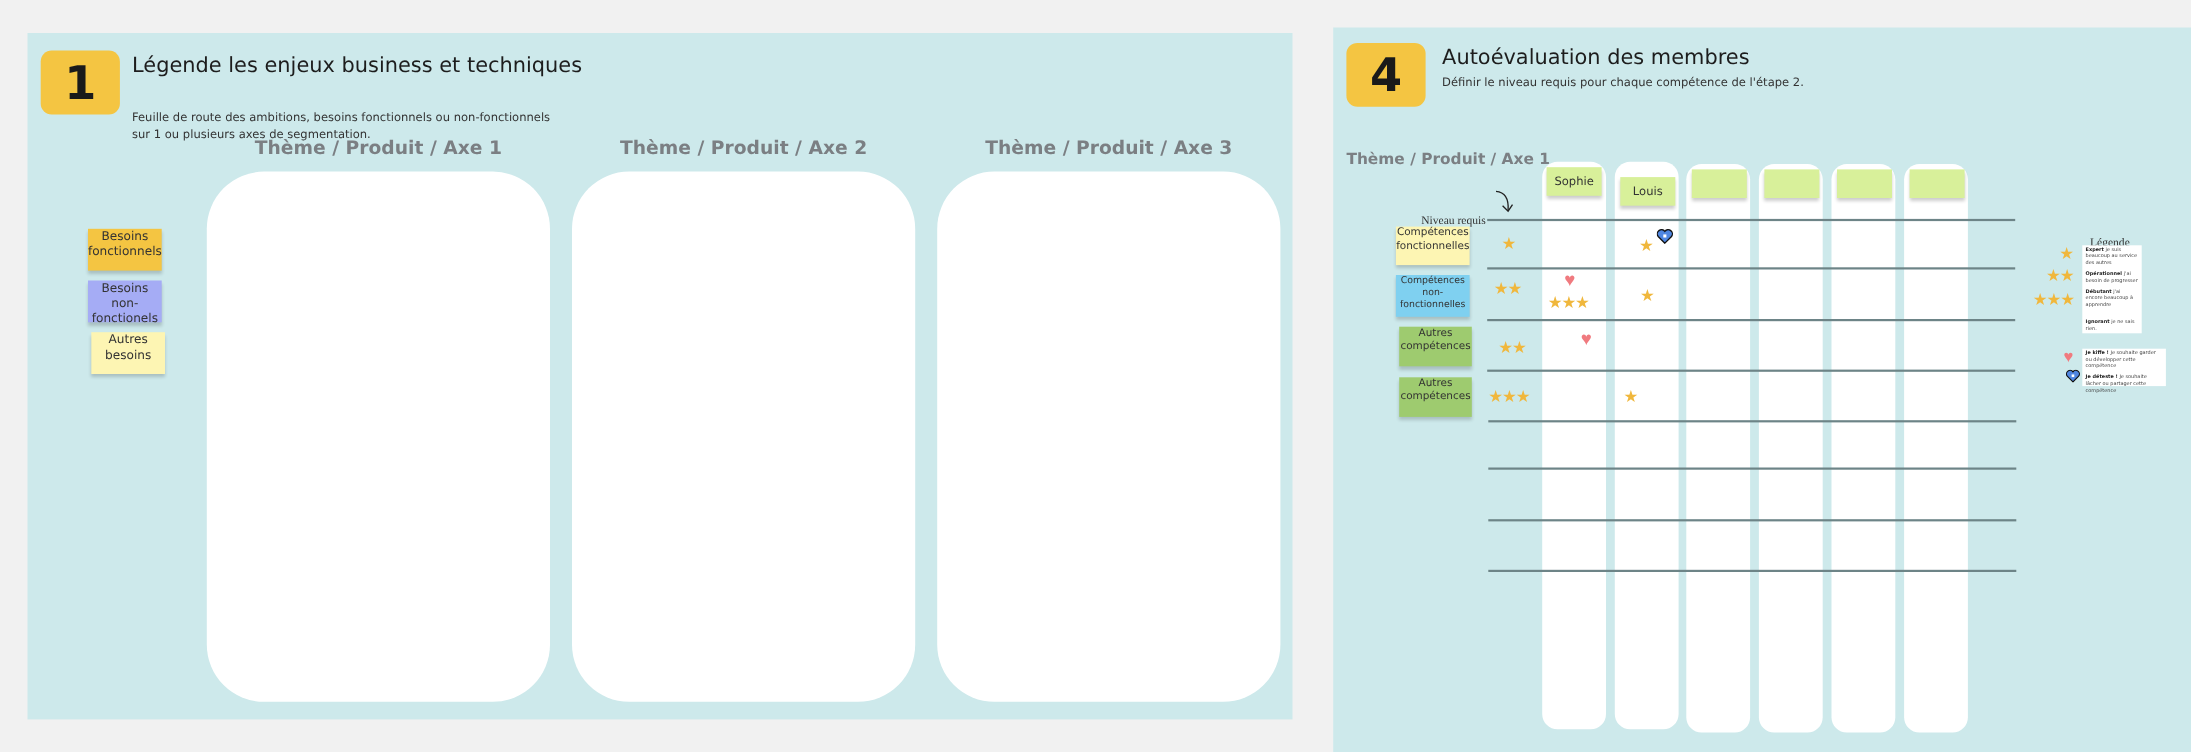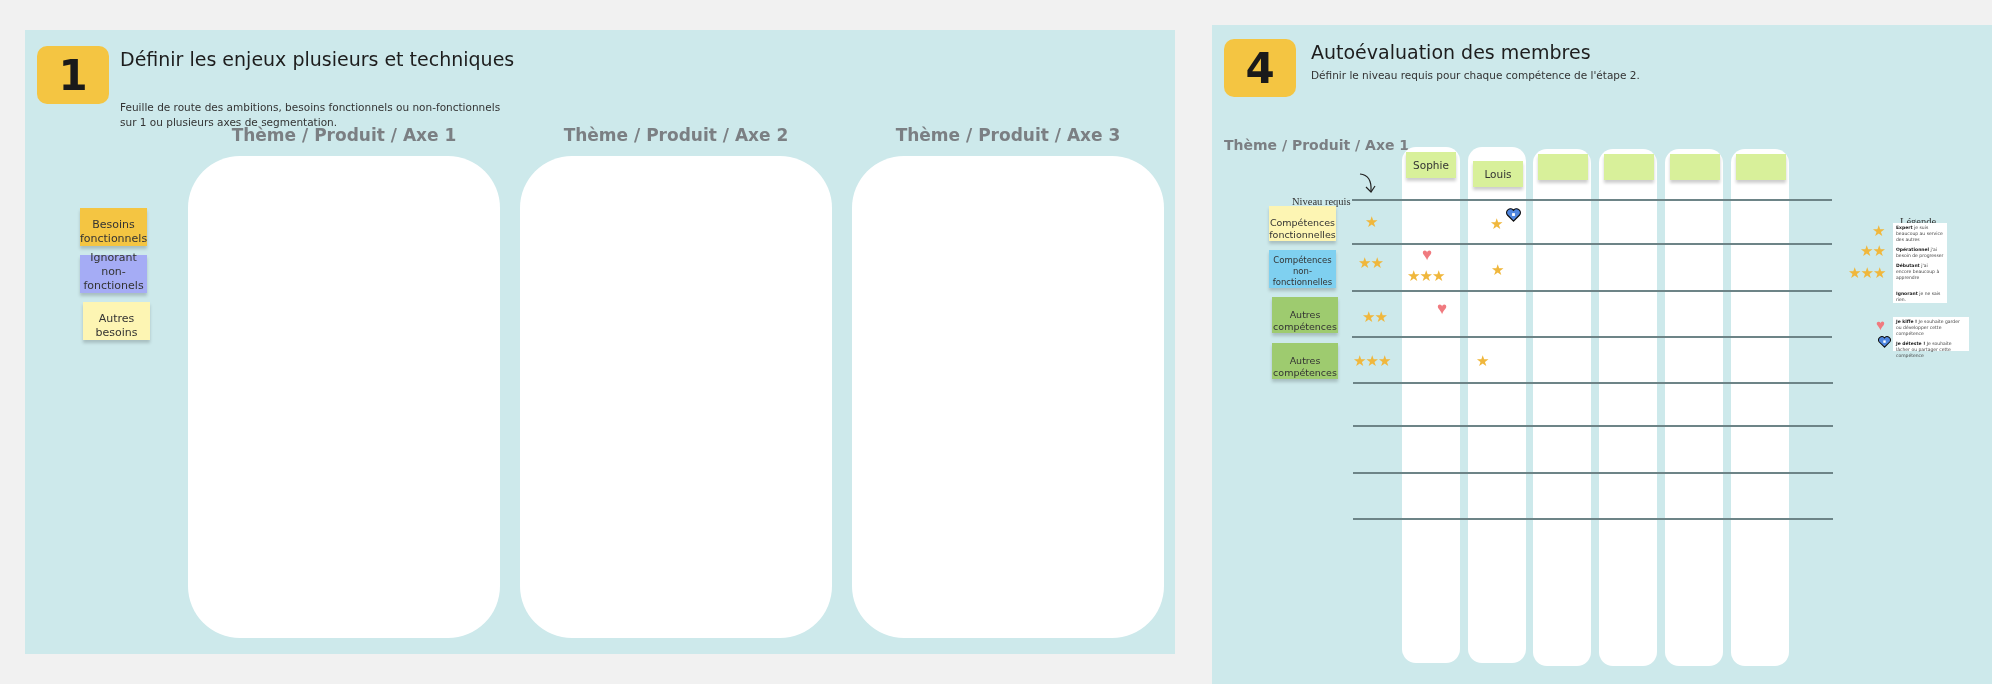--- a/index.html
+++ b/index.html
@@ -13,56 +13,56 @@
   .step-badge { position: absolute; width: 72px; height: 58px; background: #f4c542; border-radius: 10px;
     display: flex; align-items: center; justify-content: center; font-size: 42px; font-weight: bold; color: #1a1a1a;
     font-family: "DejaVu Sans", sans-serif; }
   .step-title { position: absolute; font-size: 19px; color: #1d1d1d; font-family: "DejaVu Sans", sans-serif; }
   .step-sub { position: absolute; font-size: 10.5px; line-height: 15px; color: #333; font-family: "DejaVu Sans", sans-serif; }
 
   .axis-title { position: absolute; font-size: 17px; font-weight: bold; color: #7b7f83; font-family: "DejaVu Sans", sans-serif; width: 312px; text-align: center; }
   .axis-card { position: absolute; background: #fff; border-radius: 52px; width: 312px; height: 482px; }
 
   .legend-label { position: absolute; font-size: 11px; color: #333; font-family: Liberation Serif, serif; margin-top: 26px; }
-  .sticky { position: absolute; display: flex; align-items: flex-end; justify-content: center; text-align: center;
+  .sticky { position: absolute; display: flex; align-items: flex-start; justify-content: center; text-align: center;
     font-size: 11px; line-height: 14px; color: #333; box-shadow: 0 3px 3px rgba(0,0,0,0.18); font-family: "DejaVu Sans", sans-serif; }
 
   .member-col { position: absolute; background: #fff; border-radius: 14px; width: 58px; }
   .member-note { position: absolute; background: #d8f09a; box-shadow: 0 3px 3px rgba(0,0,0,0.2);
     display: flex; align-items: center; justify-content: center; font-size: 10.5px; color: #333; font-family: "DejaVu Sans", sans-serif; }
   .hline { position: absolute; height: 2px; background: #6d8487; }
 
   .star { position: absolute; color: #f0b73c; font-size: 15px; line-height: 15px; letter-spacing: -1px; }
   .heart { position: absolute; color: #f07a7f; font-size: 17px; line-height: 17px; }
   .heart-blue { position: absolute; width: 15px; height: 14px; }
 
   .legend-box { position: absolute; background: #fff; font-size: 4.5px; line-height: 6px; color: #444; padding: 2px 3px; font-family: "DejaVu Sans", sans-serif; }
   .legend-box b { color: #222; }
 </style>
 </head>
 <body>
 
 <div class="frame" id="frame1">
   <div class="step-badge" style="left:12px;top:16px;">1</div>
-  <div class="step-title" style="left:95px;top:18px;">Définir les enjeux plusieurs et techniques</div>
+  <div class="step-title" style="left:95px;top:18px;">Légende les enjeux business et techniques</div>
   <div class="step-sub" style="left:95px;top:46px;margin-top:24px;">
     <div>Feuille de route des ambitions, besoins fonctionnels ou non-fonctionnels</div>
     <div>sur 1 ou plusieurs axes de segmentation.</div>
   </div>
 
   <div class="legend-label" style="left:68px;top:152px;">Légende</div>
   <div class="sticky" style="left:55px;top:178px;width:67px;height:38px;background:#f4c542;">
     <div>
         <div>Besoins</div>
         <div>fonctionnels</div>
       </div>
   </div>
   <div class="sticky" style="left:55px;top:225px;width:67px;height:38px;background:#a5acf5;">
     <div>
-        <div>Ignorant non-</div>
+        <div>Besoins non-</div>
         <div>fonctionels</div>
       </div>
   </div>
   <div class="sticky" style="left:58px;top:272px;width:67px;height:38px;background:#fdf5b3;">
     <div>
         <div>Autres</div>
         <div>besoins</div>
       </div>
   </div>
 

